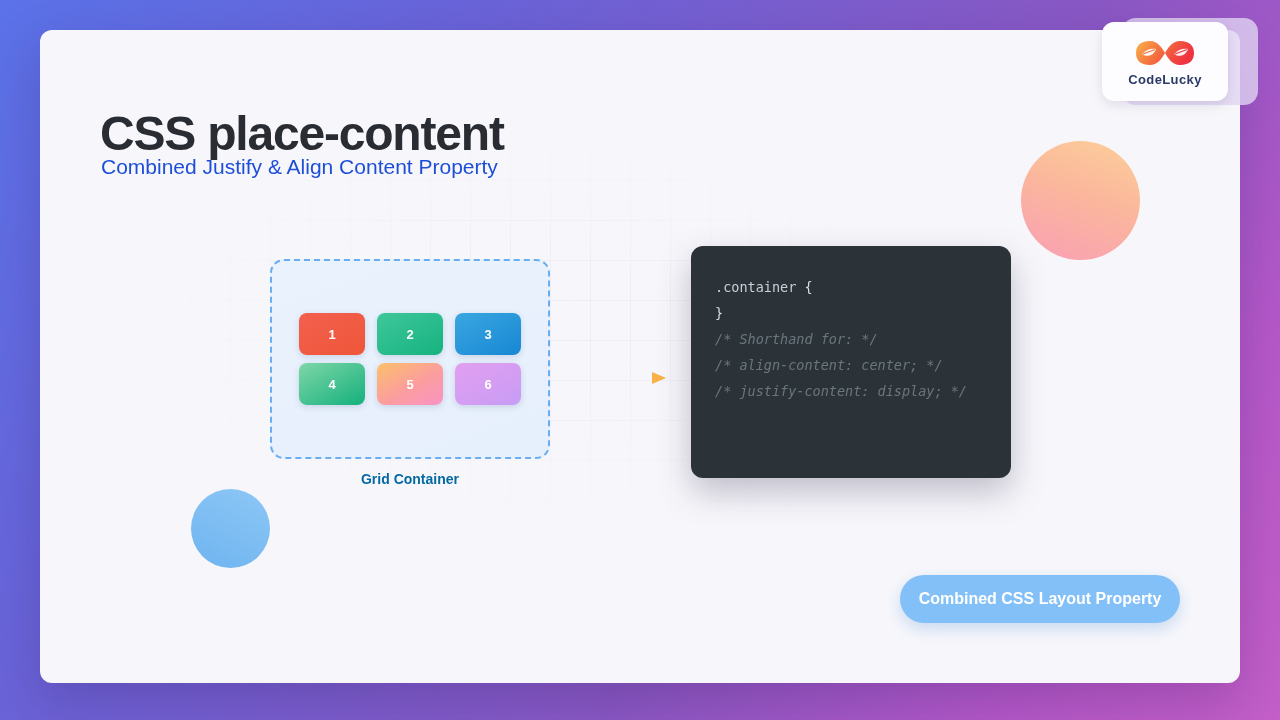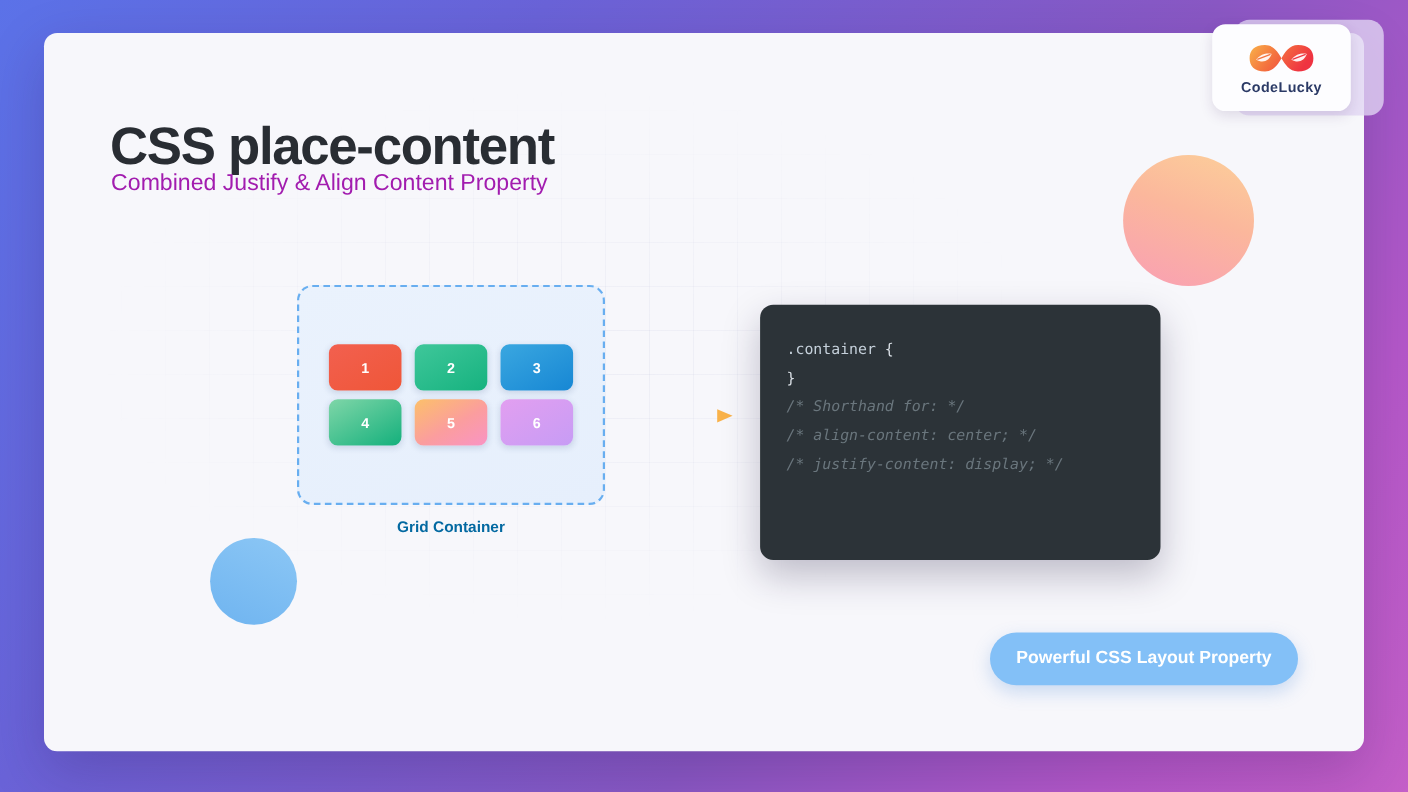--- a/index.html
+++ b/index.html
@@ -30,21 +30,21 @@
   }
 
   
   .title {
     position:absolute; left:60px; top:76px;
     font-size:48px; font-weight:bold; letter-spacing:-1.2px;
     color:#292d33; white-space:nowrap;
   }
   .subtitle {
     position:absolute; left:61px; top:125px;
-    font-size:21px; color:#a21caf; white-space:nowrap;
+    font-size:21px; color:#1d4ed8; white-space:nowrap;
   }
 
   
   .blob { position:absolute; border-radius:50%; }
   .blob-peach {
     left:981px; top:111px; width:119px; height:119px;
     background:linear-gradient(200deg, #fccf9a 0%, #fbb79c 45%, #f99fb4 100%);
   }
   .blob-blue {
     left:151px; top:459px; width:79px; height:79px;
@@ -79,24 +79,24 @@
   .demo-label {
     position:absolute; left:0; top:212px; width:280px; text-align:center;
     font-size:14px; font-weight:bold; color:#0369a1;
   }
 
   
   .axes { position:absolute; left:548px; top:300px; width:100px; height:80px; }
 
   
   .code {
-    position:absolute; left:651px; top:216px; width:364px; height:232px;
+    position:absolute; left:651px; top:216px; width:320px; height:232px;
     background:#2c3338; border-radius:12px;
     box-shadow:0 14px 34px rgba(30,25,60,.26);
-    padding:28px 24px; overflow:hidden;margin-top:31px;
+    padding:28px 24px; overflow:hidden;
   }
   .code-line {
     font-family:"DejaVu Sans Mono", monospace;
     font-size:13.5px; line-height:26px; color:#d8dee4; white-space:pre;
   }
   .sel { color:#c5d0da; }
   .prop { color:#6aa6c8; }
   .val { color:#2fbd8e; }
   .punc { color:#d8dee4; }
   .cmt { color:#6a767d; font-style:italic; }
@@ -173,21 +173,21 @@
     </div>
 
     <div class="code">
       <div class="code-line"><span class="sel">.container</span><span class="punc"> {</span></div>
       <div class="code-line punc">}</div>
       <div class="code-line cmt">/* Shorthand for: */</div>
       <div class="code-line cmt">/* align-content: center; */</div>
       <div class="code-line cmt">/* justify-content: display; */</div>
     </div>
 
-    <div class="pill">Powerful CSS Layout Property</div>
+    <div class="pill">Combined CSS Layout Property</div>
   </div>
 
   <div class="badge-back"></div>
   <div class="badge-card">
     <svg width="64" height="34" viewBox="0 0 64 34">
       <defs>
         <linearGradient id="glogo" x1="0" y1="0" x2="1" y2="0.3">
           <stop offset="0%" stop-color="#f9b24a"></stop>
           <stop offset="45%" stop-color="#f4733f"></stop>
           <stop offset="100%" stop-color="#ef3341"></stop>

